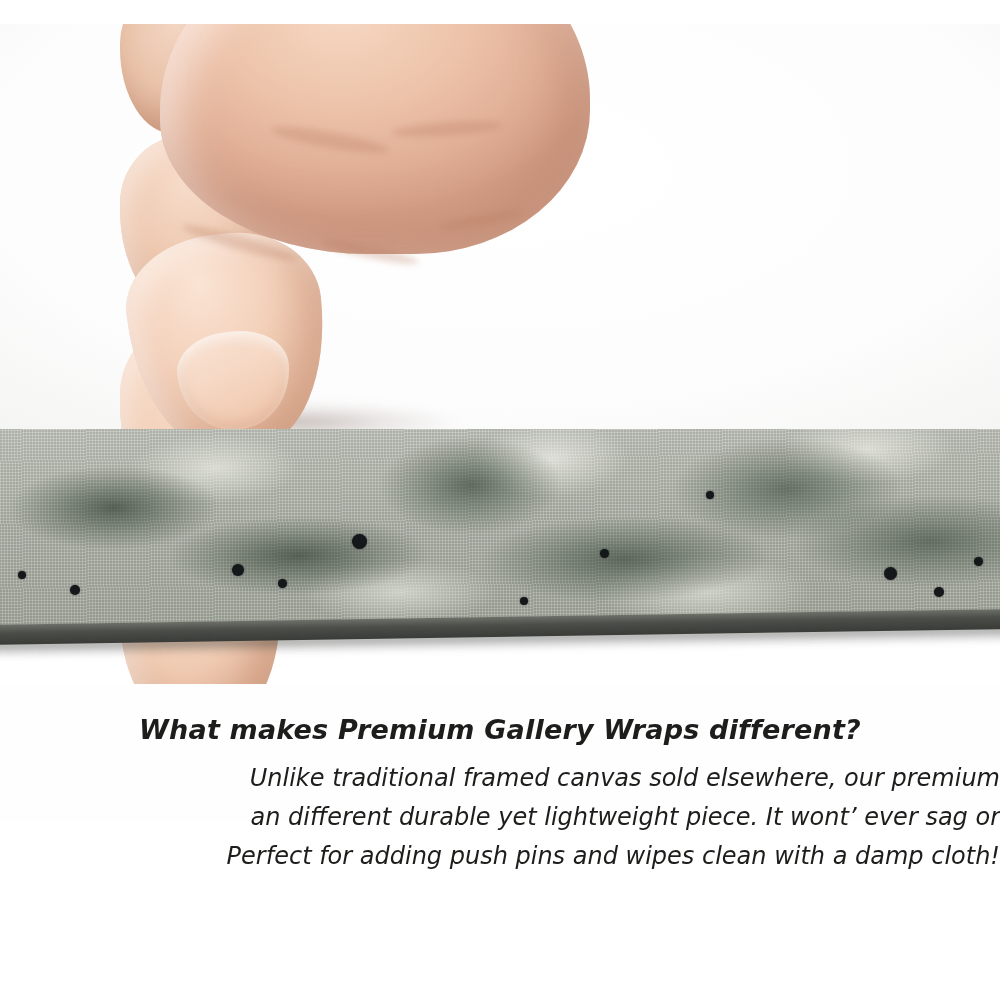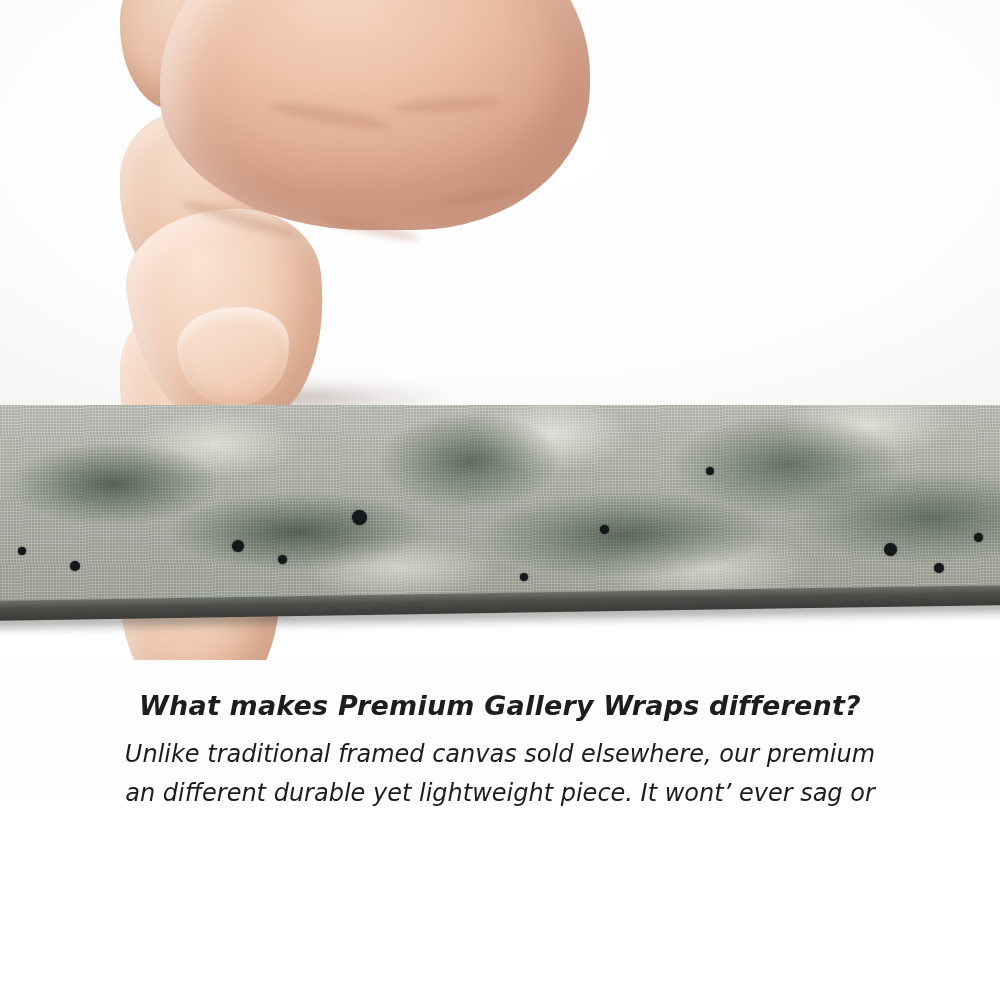--- a/index.html
+++ b/index.html
@@ -11,20 +11,21 @@
     width: 1000px;
     height: 1000px;
     overflow: hidden;
     font-family: "DejaVu Sans", sans-serif;
   }
   .page {
     position: relative;
     width: 1000px;
     height: 798px;
     background: #fefefe;
+    margin-top: 24px;
   }
 
   
   .photo {
     position: absolute;
     left: 0;
     top: 0;
     width: 1000px;
     height: 660px;
     overflow: hidden;
@@ -215,20 +216,21 @@
   .caption-title {
     font-size: 27px;
     font-weight: 700;
     letter-spacing: 0.2px;
     margin-bottom: 14px;
   }
   .caption-line {
     font-size: 24px;
     line-height: 39px;
     font-weight: 400;
+    text-align: right;
   }
 </style>
 </head>
 <body>
 
 <div class="page">
 
   <div class="photo">
     <div class="backdrop"></div>
 
@@ -267,15 +269,16 @@
 
       <div class="canvas-lip"></div>
       <div class="canvas-drop"></div>
     </div>
   </div>
 
   <div class="caption">
     <div class="caption-title">What makes Premium Gallery Wraps different?</div>
     <div class="caption-line">Unlike traditional framed canvas sold elsewhere, our premium</div>
     <div class="caption-line">an different durable yet lightweight piece. It wont’ ever sag or</div>
+    <div class="caption-line">Perfect for adding push pins and wipes clean with a damp cloth!</div>
   </div>
 
 </div>
 
 </body></html>

